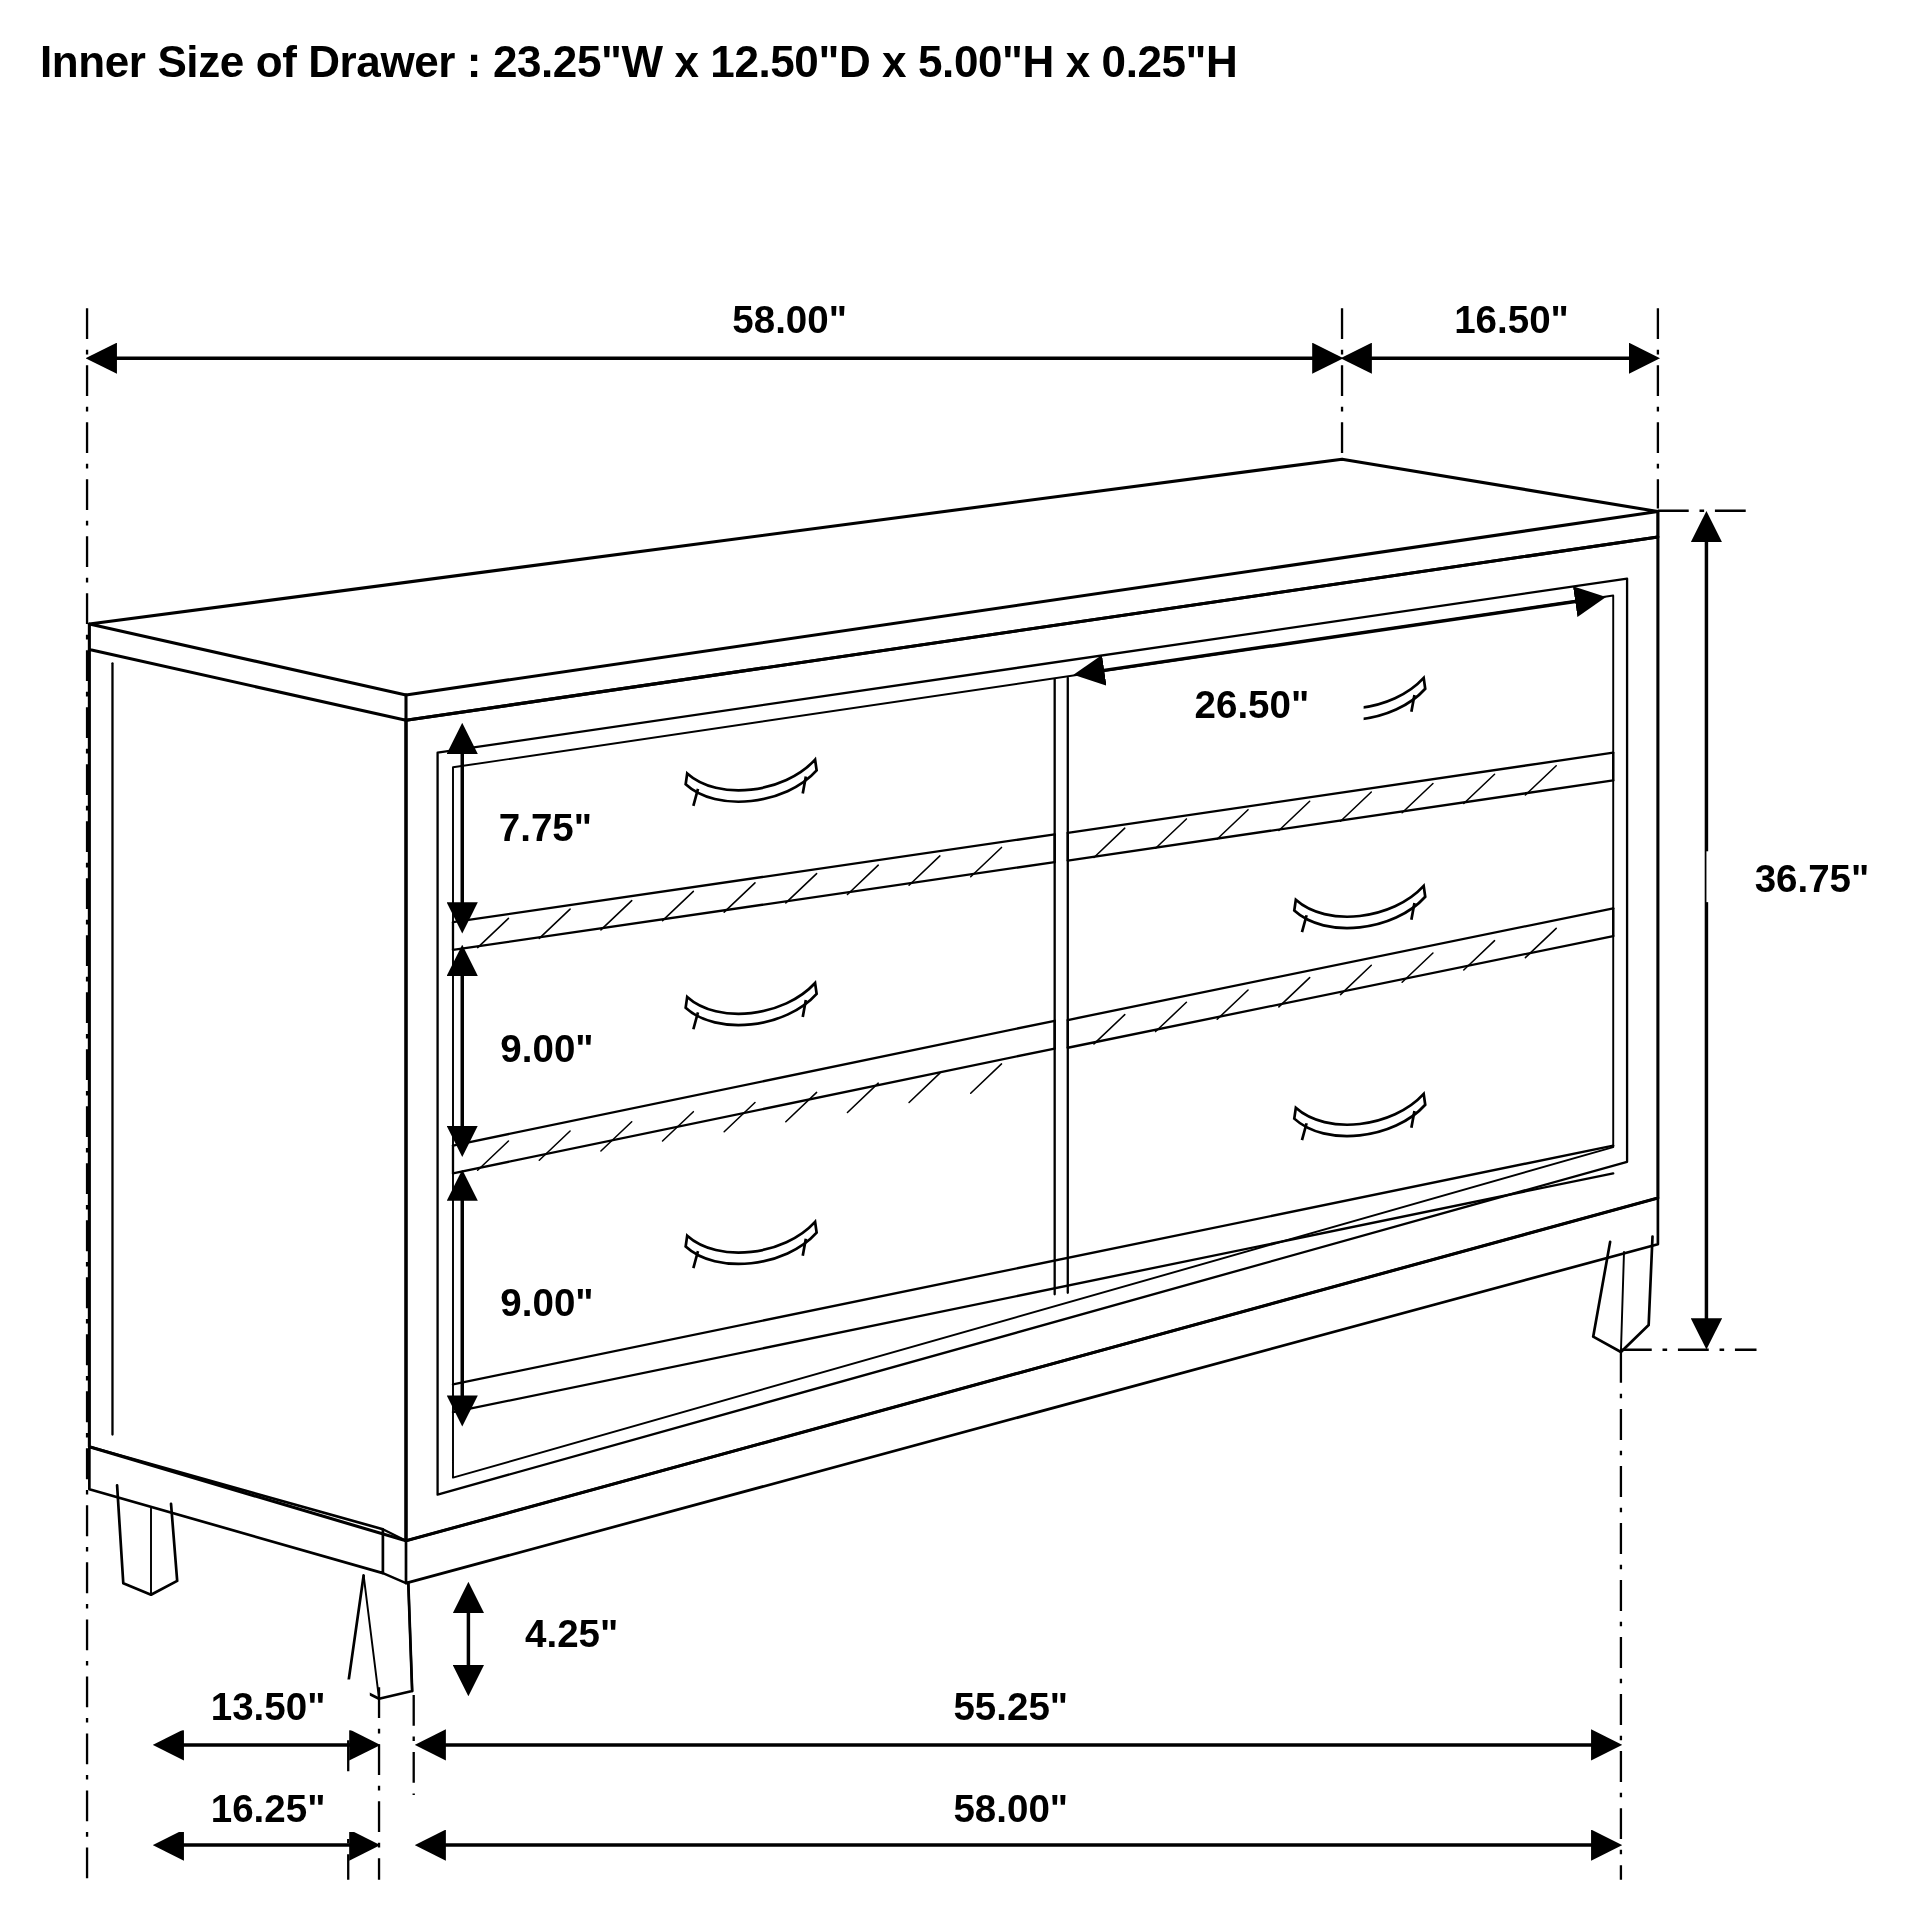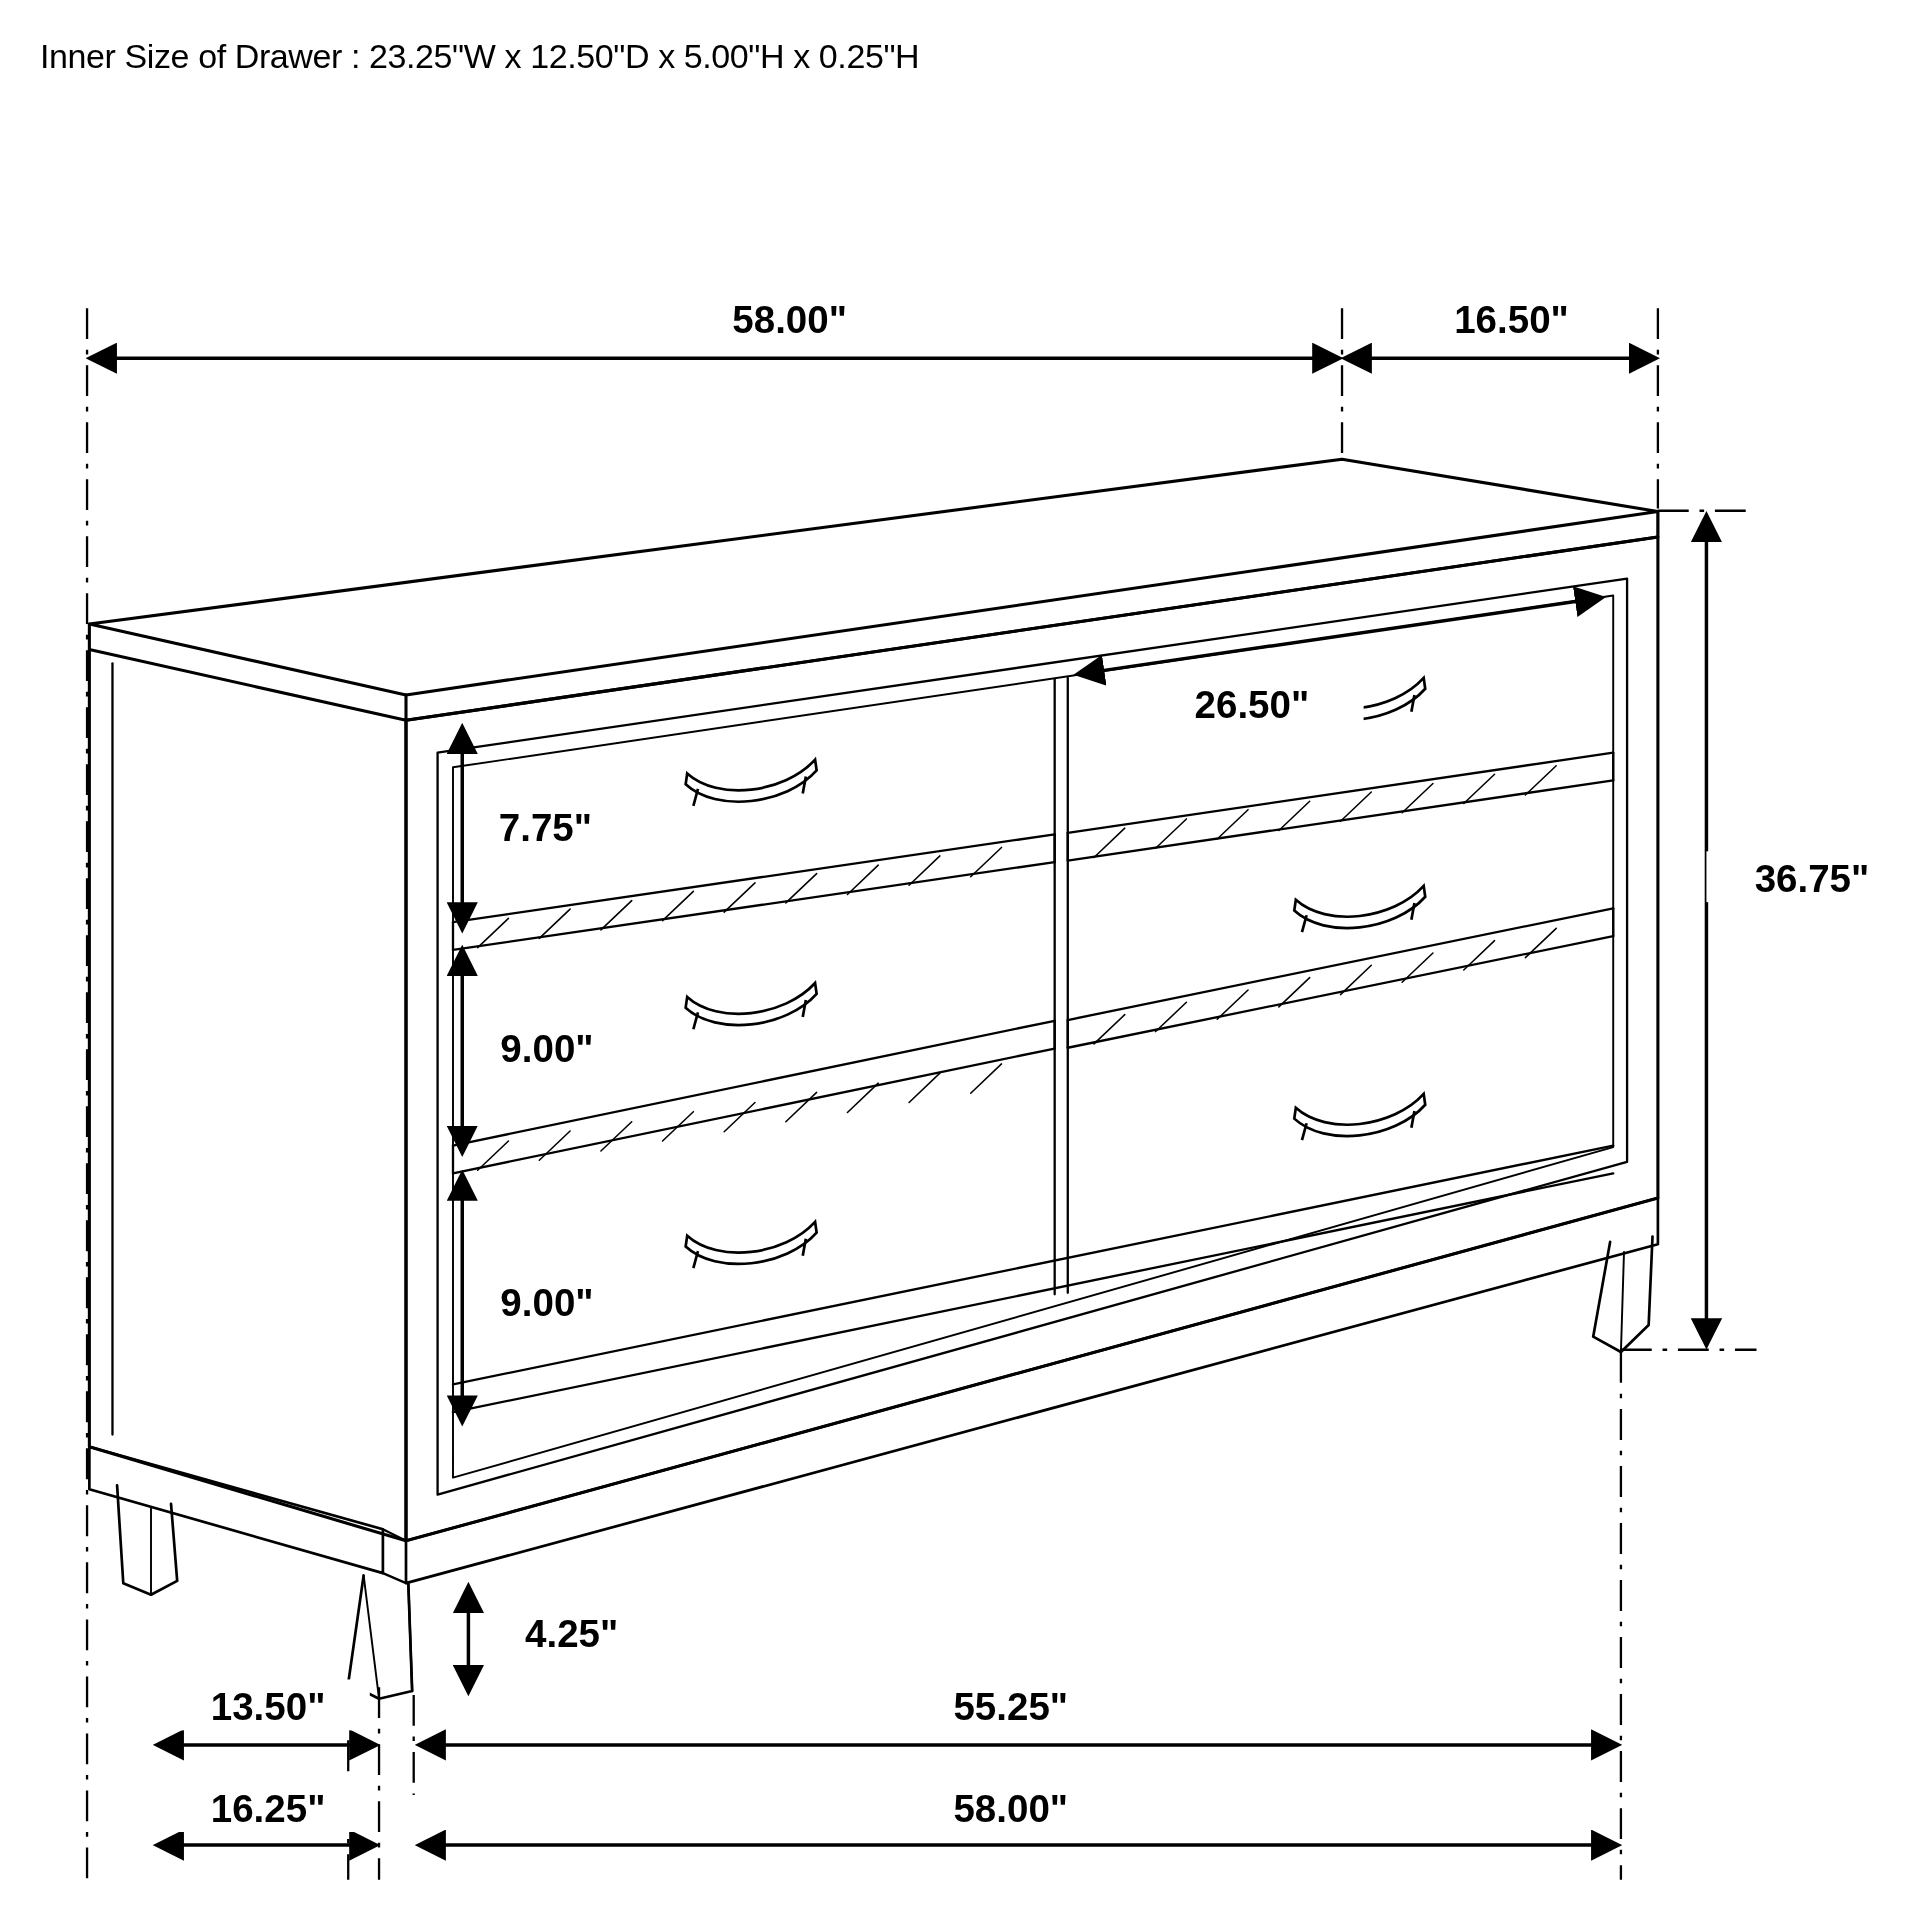--- a/index.html
+++ b/index.html
@@ -12,22 +12,22 @@
     height: 1926px;
     font-family: "Liberation Sans", sans-serif;
     color: #000000;
     position: relative;
     overflow: hidden;
   }
   #title {
     position: absolute;
     left: 40px;
     top: 37px;
-    font-size: 34px;
-    font-weight: normal;
+    font-size: 44px;
+    font-weight: bold;
     letter-spacing: -0.4px;
     white-space: nowrap;
   }
   #canvas-wrap {
     position: absolute;
     left: 0;
     top: 0;
     width: 1926px;
     height: 1926px;
   }

